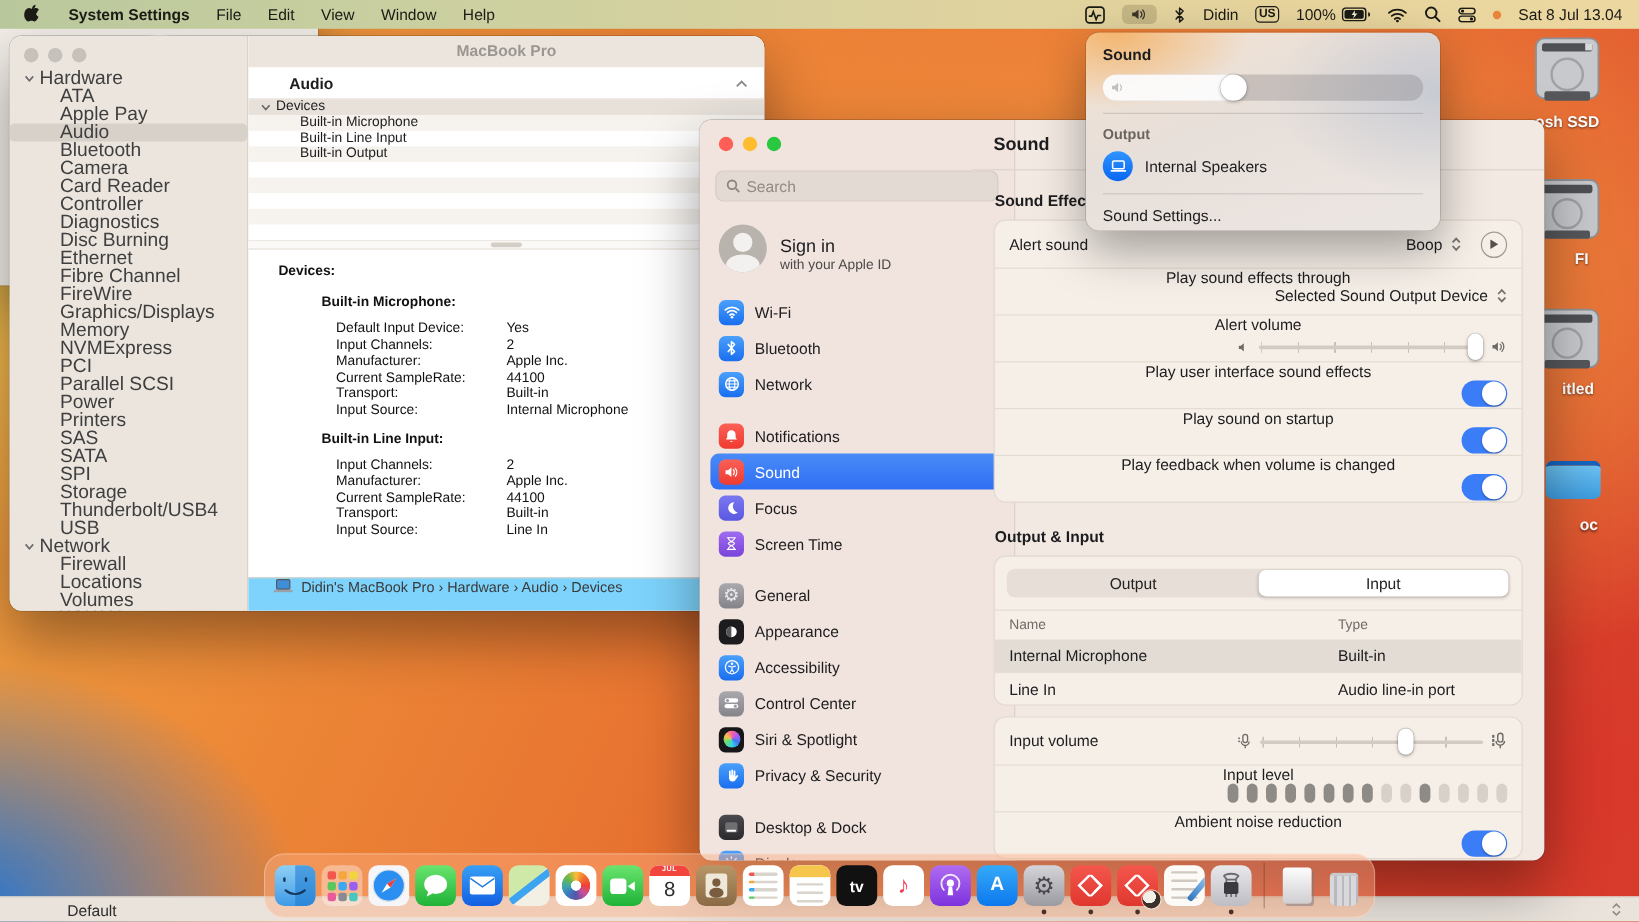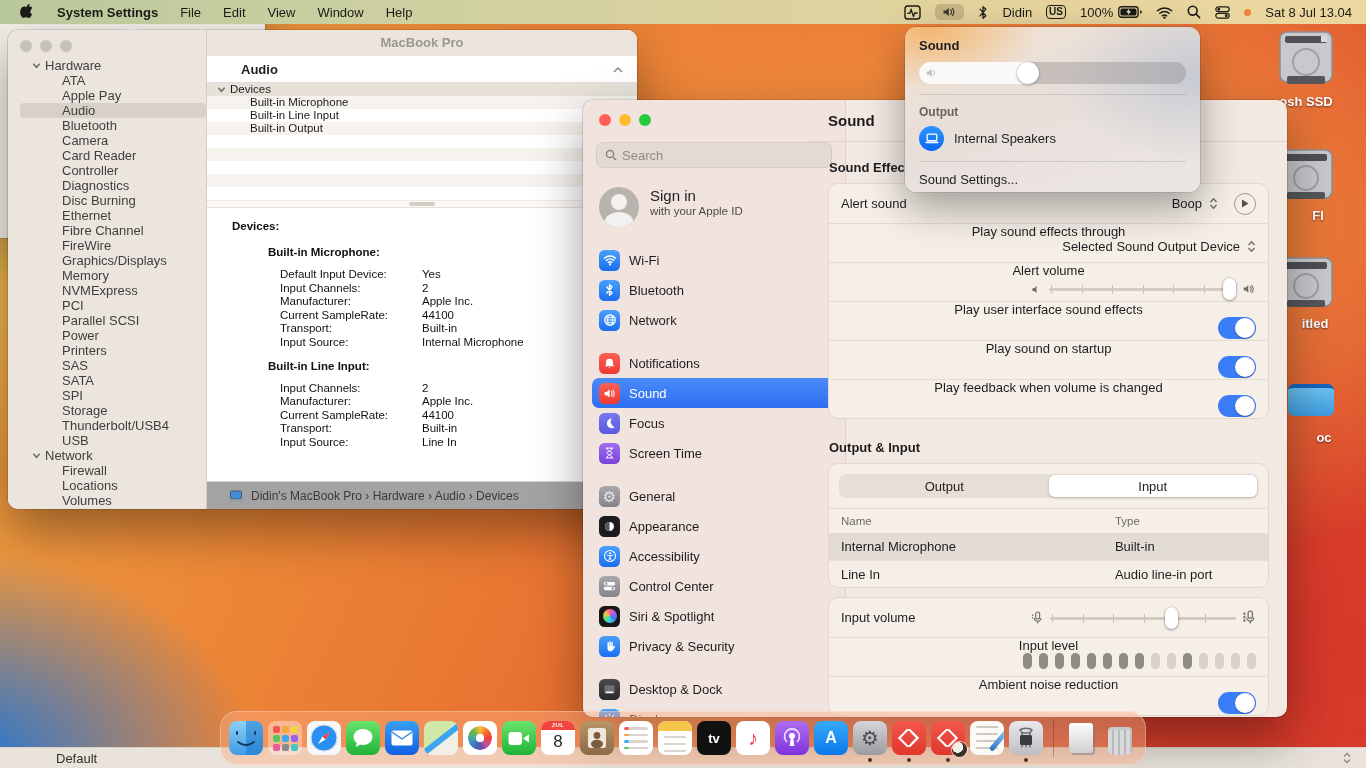--- a/index.html
+++ b/index.html
@@ -33,21 +33,21 @@
     box-shadow:0 22px 50px rgba(0,0,0,.38), 0 0 0 .6px rgba(0,0,0,.22); }
   .tl { width:12px; height:12px; border-radius:50%; }
   .tl.red{background:#ff5f57}.tl.yel{background:#febc2e}.tl.grn{background:#28c840}
   .tl.gray{background:#c6c1bb}
 
   
   #sysinfo { left:8px; top:30px; width:629px; height:479px; background:#fff; z-index:10; overflow:hidden; }
   #si-sidebar { position:absolute; left:0; top:0; bottom:0; width:199px;
     background:#ebe5de; border-right:1px solid #d6cec6; }
   #si-sidebar .lights { display:flex; gap:8px; padding:10px 0 6px 12px; }
-  .si-list { font-size:13px; color:#3f3f3f;margin-left:12px; }
+  .si-list { font-size:16px; color:#3f3f3f; }
   .si-item { height:15px; line-height:15px; padding-left:42px; white-space:nowrap; }
   .si-item.group { padding-left:12px; display:flex; align-items:center; gap:4px; color:#3f3f3f; }
   .si-item.sel { background:#d7d1c9; border-radius:4px; }
   .chev-down { width:9px; height:9px; }
   #si-main { position:absolute; left:199px; right:0; top:0; bottom:0; background:#fff; }
   #si-title { height:26px; text-align:center; line-height:26px; color:#9b9691; font-weight:bold;
     background:#ece5dd; }
   #si-audio-hdr { height:27px; display:flex; align-items:center; padding:0 14px 0 34px;
     border-bottom:1px solid #e4ddd5; font-weight:bold; }
   #si-audio-hdr .sp { margin-left:auto; color:#8a8a8a; }
@@ -55,32 +55,32 @@
   .tree-row.group { background:#e7e1da; padding-left:10px; display:flex; gap:4px; align-items:center; font-size:11.5px; }
   .tree-row.odd { background:#f6f2ee; }
   #si-splitter { height:8px; background:#fbf9f7; border-top:1px solid #eee9e3; border-bottom:1px solid #e6e0d9;
     display:flex; align-items:center; justify-content:center; }
   #si-splitter .grip { width:26px; height:4px; border-radius:2px; background:#d4cec7; }
   #si-details { font-size:11.5px; padding:12px 0 0 25px; color:#111; }
   #si-details .dev-head { font-weight:bold; margin-bottom:14px; }
   .det-sec { margin-left:36px; }
   .det-sec .sec-title { font-weight:bold; margin:12px 0 10px; }
   .det-grid { margin-left:12px; display:grid; grid-template-columns:142px auto; row-gap:1.5px; }
-  #si-crumbbar { position:absolute; left:0; right:0; bottom:0; height:28px; background:#a3a3a3;
-    border-top:1px solid #dcd4cb; display:flex; align-items:center; gap:7px; padding-left:21px;
+  #si-crumbbar { position:absolute; left:0; right:0; bottom:0; height:28px; background:#7dd3fc;
+    border-top:1px solid #dcd4cb; display:flex; align-items:flex-start; gap:7px; padding-left:21px;
     font-size:12px; color:#3a3a3a; }
 
   
   #settings { left:583px; top:100px; width:704px; height:617px; background:#f2e9e2; z-index:30; overflow:hidden; }
   #set-side { position:absolute; left:0; top:0; bottom:0; width:263px; background:#f1e4de;
     border-right:1px solid #ddd2ca; }
   #set-side .lights { display:flex; gap:8px; padding:14px 0 0 16px; }
   #set-search { margin:16px 13px 0; height:26px; background:#e4dad4; border:1px solid #d7ccc5;
     border-radius:7px; display:flex; align-items:center; gap:5px; padding:0 8px; color:#928a84; }
-  #signin { display:flex; align-items:flex-start; gap:11px; margin:19px 0 0 16px; }
+  #signin { display:flex; align-items:flex-end; gap:11px; margin:19px 0 0 16px; }
   #signin .avatar { width:40px; height:40px; border-radius:50%; background:#b9b3ae; position:relative; overflow:hidden; }
   #signin .avatar::before { content:""; position:absolute; left:12px; top:7px; width:16px; height:16px; border-radius:50%; background:#f3f1ef; }
   #signin .avatar::after { content:""; position:absolute; left:6px; top:25px; width:28px; height:18px; border-radius:50%; background:#f3f1ef; }
   #signin .t1 { font-size:15px; }
   #signin .t2 { font-size:11.5px; color:#4c4a48; margin-top:1px; }
   .nav { margin-top:18px; }
   .nav-item { height:30px; margin:0 9px; padding:0 7px; border-radius:7px; display:flex; align-items:center; gap:9px; }
   .nav-item.sel { background:linear-gradient(#4a8bf8,#2f6ef2); color:#fff; }
   .nav-gap { height:13px; }
   .tile { width:21px; height:21px; border-radius:5.5px; display:flex; align-items:center; justify-content:center; color:#fff; flex:0 0 auto; }

